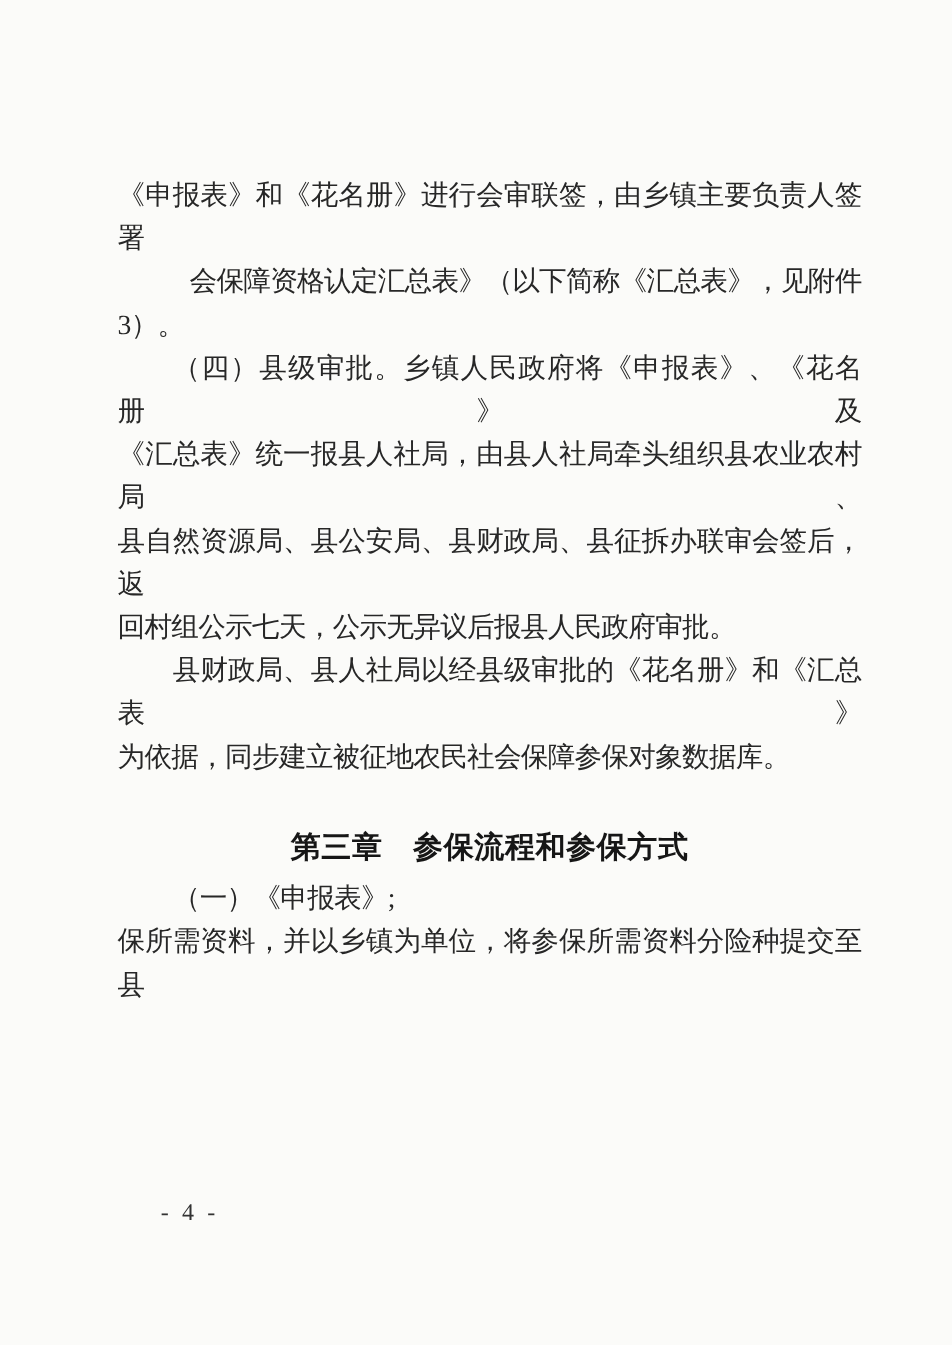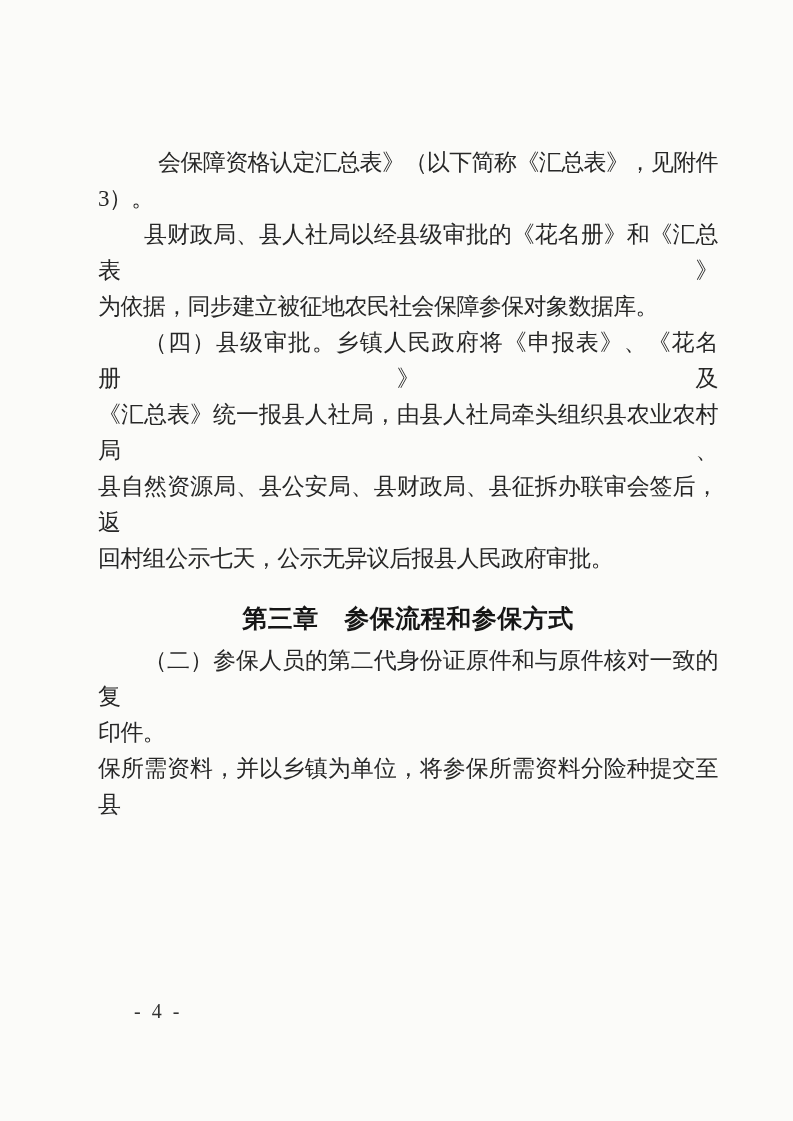--- a/index.html
+++ b/index.html
@@ -25,21 +25,21 @@
     letter-spacing:-0.6px;
     white-space:normal;
   }
   
   .j{text-align:justify;text-align-last:justify;}
   
   .l{text-align:right;text-align-last:left;}
   
   .ind{text-indent:2em;}
   .chapter{
-    margin:24px 0 8px 0;
+    margin:40px 0 8px 0;
     text-align:center;
     font-family:"Liberation Sans","DejaVu Sans",sans-serif;
     font-weight:bold;
     font-size:25px;
     line-height:34px;
     letter-spacing:0.5px;
     color:#161616;
   }
   .footer{
     position:absolute;
@@ -50,43 +50,43 @@
     font-family:"Liberation Serif","DejaVu Serif",serif;
   }
 </style>
 </head>
 <body>
 
 <div class="page">
   <div class="content">
 
     <p class="para">
+      <span class="line j">《申报表》和《花名册》进行会审联签，由乡镇主要负责人签署</span>
       <span class="line l">会保障资格认定汇总表》（以下简称《汇总表》，见附件 3）。</span>
-    </p>
-
-    <p class="para">
-      <span class="line j ind">县财政局、县人社局以经县级审批的《花名册》和《汇总表》</span>
-      <span class="line l">为依据，同步建立被征地农民社会保障参保对象数据库。</span>
     </p>
 
     <p class="para">
       <span class="line j ind">（四）县级审批。乡镇人民政府将《申报表》、《花名册》及</span>
       <span class="line j">《汇总表》统一报县人社局，由县人社局牵头组织县农业农村局、</span>
       <span class="line j">县自然资源局、县公安局、县财政局、县征拆办联审会签后，返</span>
       <span class="line l">回村组公示七天，公示无异议后报县人民政府审批。</span>
     </p>
 
+    <p class="para">
+      <span class="line j ind">县财政局、县人社局以经县级审批的《花名册》和《汇总表》</span>
+      <span class="line l">为依据，同步建立被征地农民社会保障参保对象数据库。</span>
+    </p>
+
     <h2 class="chapter">第三章　参保流程和参保方式</h2>
 
 
+    <p class="para">
+      <span class="line l ind">（一）《申报表》;</span>
+    </p>
 
-    <p class="para">
-      <span class="line j ind">（二）参保人员的第二代身份证原件和与原件核对一致的复</span>
-      <span class="line l">印件。</span>
-    </p>
 
     <p class="para">
       <span class="line j">保所需资料，并以乡镇为单位，将参保所需资料分险种提交至县</span>
 
     </p>
 
   </div>
 
   <div class="footer">- 4 -</div>
 </div>

